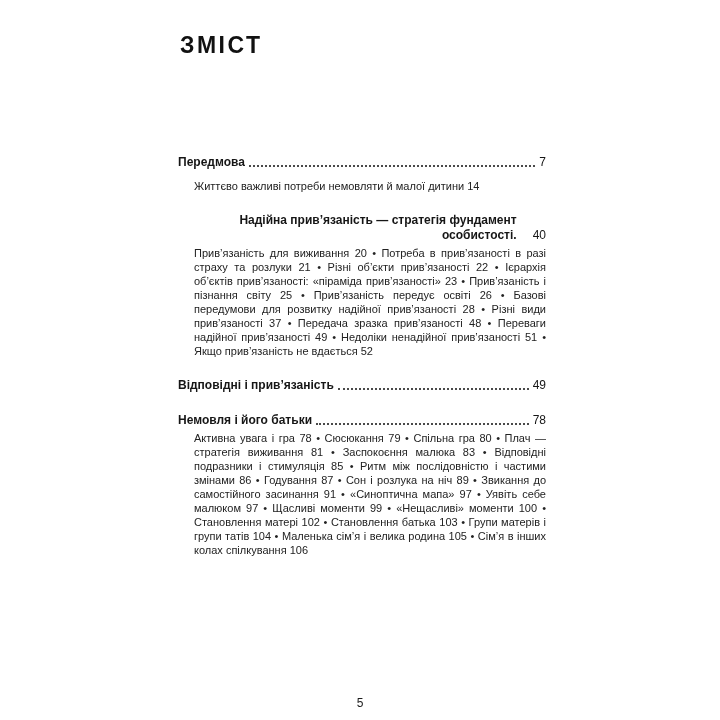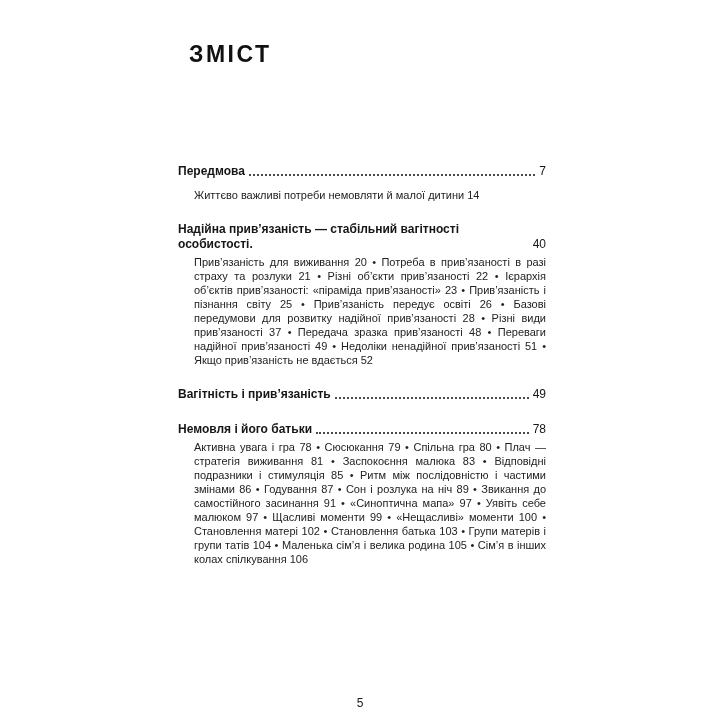--- a/index.html
+++ b/index.html
@@ -16,41 +16,42 @@
       color: #1b1b1b;
       overflow: hidden;
     }
     .content {
       position: absolute;
       left: 178px;
       top: 30px;
       width: 368px;
     }
     .title {
-      margin: 11px;
+      margin: 2px;
       font-size: 23px;
       font-weight: 700;
       letter-spacing: 2.5px;
       color: #111111;
     }
     .entries {
       margin-top: 96px;
     }
     .entry {
       margin-bottom: 9px;
     }
     .entry.gap-top {
       margin-top: 20px;
     }
     .entry-line {
       display: flex;
       font-size: 12px;
       font-weight: 700;
       line-height: 15px;
       color: #161616;
+      text-align: right;
     }
     .entry-line .label {
       flex: 0 1 auto;
     }
     .dots {
       flex: 1 1 auto;
       min-width: 8px;
       border-bottom: 2px dotted #4a4a4a;
       margin: 0 4px 3px 4px;
       align-self: flex-end;
@@ -103,30 +104,30 @@
 
       </div>
 
 
       <div class="entry">
         <p class="sub">Життєво важливі потреби немовляти й малої дитини 14</p>
       </div>
 
       <div class="entry gap-top">
         <div class="entry-line">
-          <span class="label">Надійна прив’язаність — стабільний вагітності особистості.</span>
+          <span class="label">Надійна прив’язаність — стратегія фундамент особистості.</span>
           <span class="dots no-dots"></span>
           <span class="pagenum">40</span>
         </div>
         <p class="sub">Прив’язаність для виживання 20 • Потреба в прив’язаності в разі страху та розлуки 21 • Різні об’єкти прив’язаності 22 • Ієрархія об’єктів прив’язаності: «піраміда прив’язаності» 23 • Прив’язаність і пізнання світу 25 • Прив’язаність передує освіті 26 • Базові передумови для розвитку надійної прив’язаності 28 • Різні види прив’язаності 37 • Передача зразка прив’язаності 48 • Переваги надійної прив’язаності 49 • Недоліки ненадійної прив’язаності 51 • Якщо прив’язаність не вдається 52</p>
       </div>
 
       <div class="entry gap-top">
         <div class="entry-line">
-          <span class="label">Вагітність і прив’язаність</span>
+          <span class="label">Відповідні і прив’язаність</span>
           <span class="dots"></span>
           <span class="pagenum">49</span>
         </div>
       </div>
 
       <div class="entry gap-top">
         <div class="entry-line">
           <span class="label">Немовля і його батьки</span>
           <span class="dots"></span>
           <span class="pagenum">78</span>

